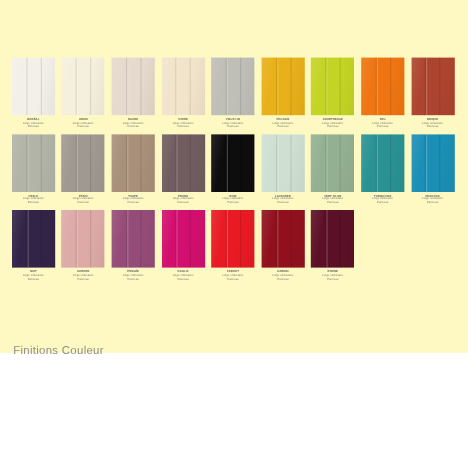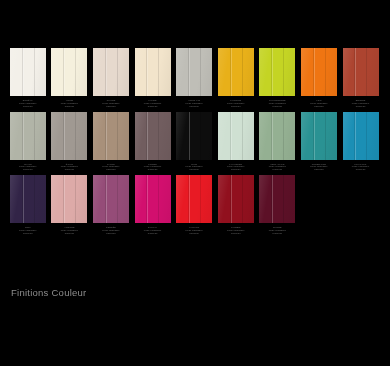--- a/index.html
+++ b/index.html
@@ -13,22 +13,22 @@
     font-family: "Liberation Sans", sans-serif;
     overflow: hidden;
     position: relative;
   }
 
   #sheet {
     position: absolute;
     left: 0;
     top: 0;
     width: 390px;
-    height: 366px;
-    background: #000000;
+    height: 294px;
+    background: #fef9c3;
   }
 
   .grid {
     position: absolute;
     left: 7px;
     top: 48px;
     width: 376px;
   }
 
   .row {

